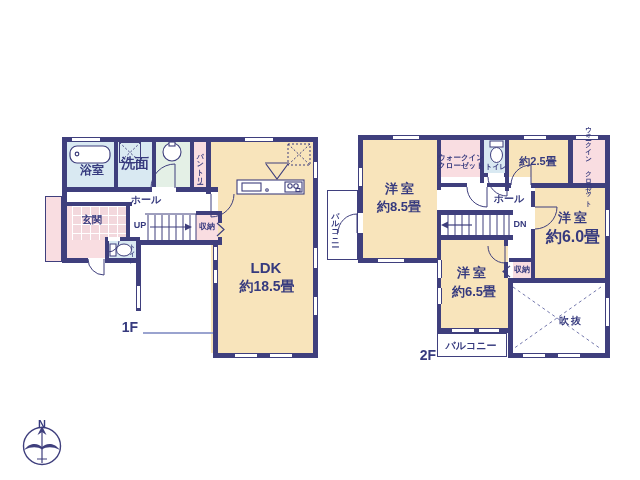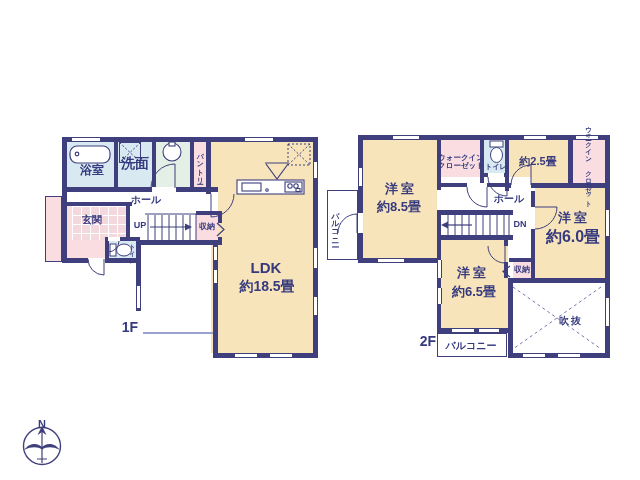--- a/index.html
+++ b/index.html
@@ -243,17 +243,17 @@
   </div>
   <div class="lbl" style="left:509px;top:198px;font-size:10px;">ホール</div>
   <div class="lbl" style="left:520px;top:225px;font-size:9px;">DN</div>
   <div class="lbl ls3" style="left:574px;top:218px;font-size:13px;">洋室</div>
   <div class="lbl" style="left:573px;top:237px;font-size:16px;">約6.0畳</div>
   <div class="lbl ls3" style="left:473px;top:273px;font-size:13px;">洋室</div>
   <div class="lbl" style="left:474px;top:292px;font-size:13px;">約6.5畳</div>
   <div class="lbl" style="left:522px;top:270px;font-size:8px;">収納</div>
   <div class="lbl" style="left:560px;top:320px;font-size:10px;letter-spacing:2px;margin-left:11px;">吹抜</div>
   <div class="lbl" style="left:471px;top:345px;font-size:10px;">バルコニー</div>
-  <div class="lbl" style="left:428px;top:342px;font-size:14px;">2F</div>
+  <div class="lbl" style="left:428px;top:356px;font-size:14px;">2F</div>
 
   <div class="lbl" style="left:42px;top:424px;font-size:11px;font-weight:700;">N</div>
 
 </div>
 
 </body></html>

